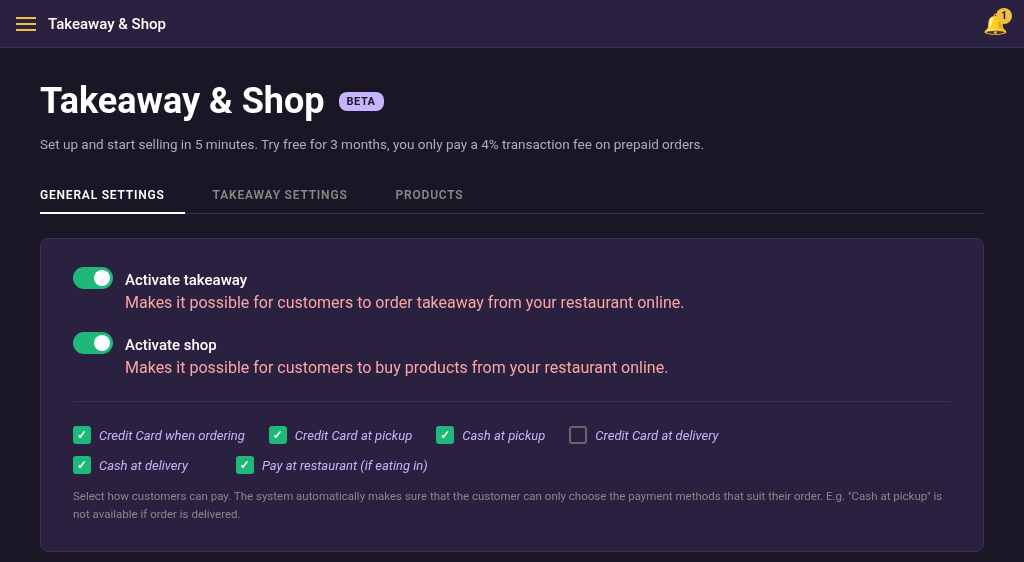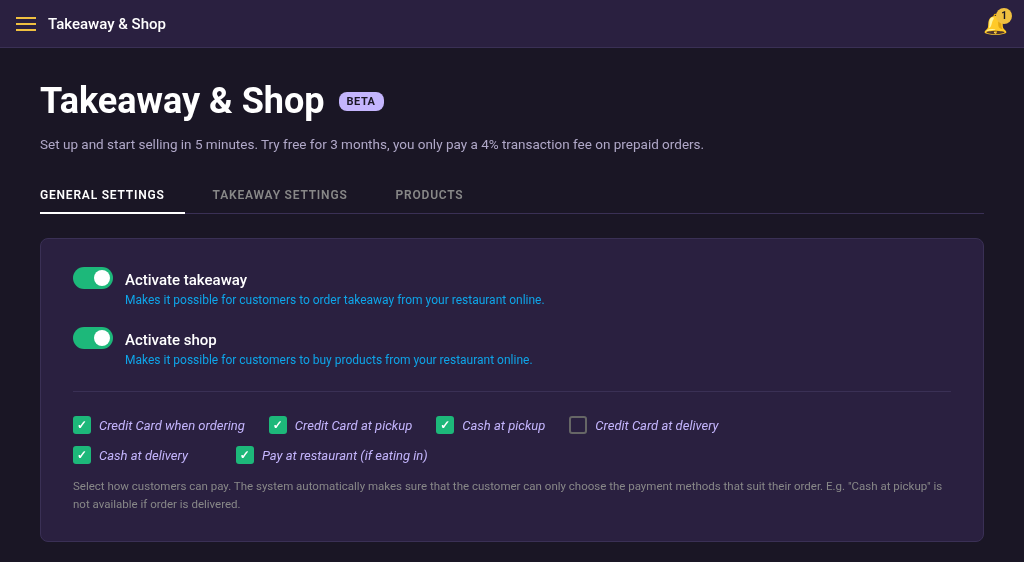--- a/index.html
+++ b/index.html
@@ -155,22 +155,22 @@
       align-items: flex-end;
       gap: 12px;
       margin-bottom: 4px;
     }
     .toggle-label {
       font-size: 15px;
       font-weight: 500;
       color: #fff;
     }
     .toggle-description {
-      font-size: 12px;
-      color: #0ea5e9;
+      font-size: 16px;
+      color: #fca5a5;
       margin-left: 52px;
     }
 
     
     .toggle-switch {
       width: 40px;
       height: 22px;
       background: #1db87a;
       border-radius: 11px;
       position: relative;

